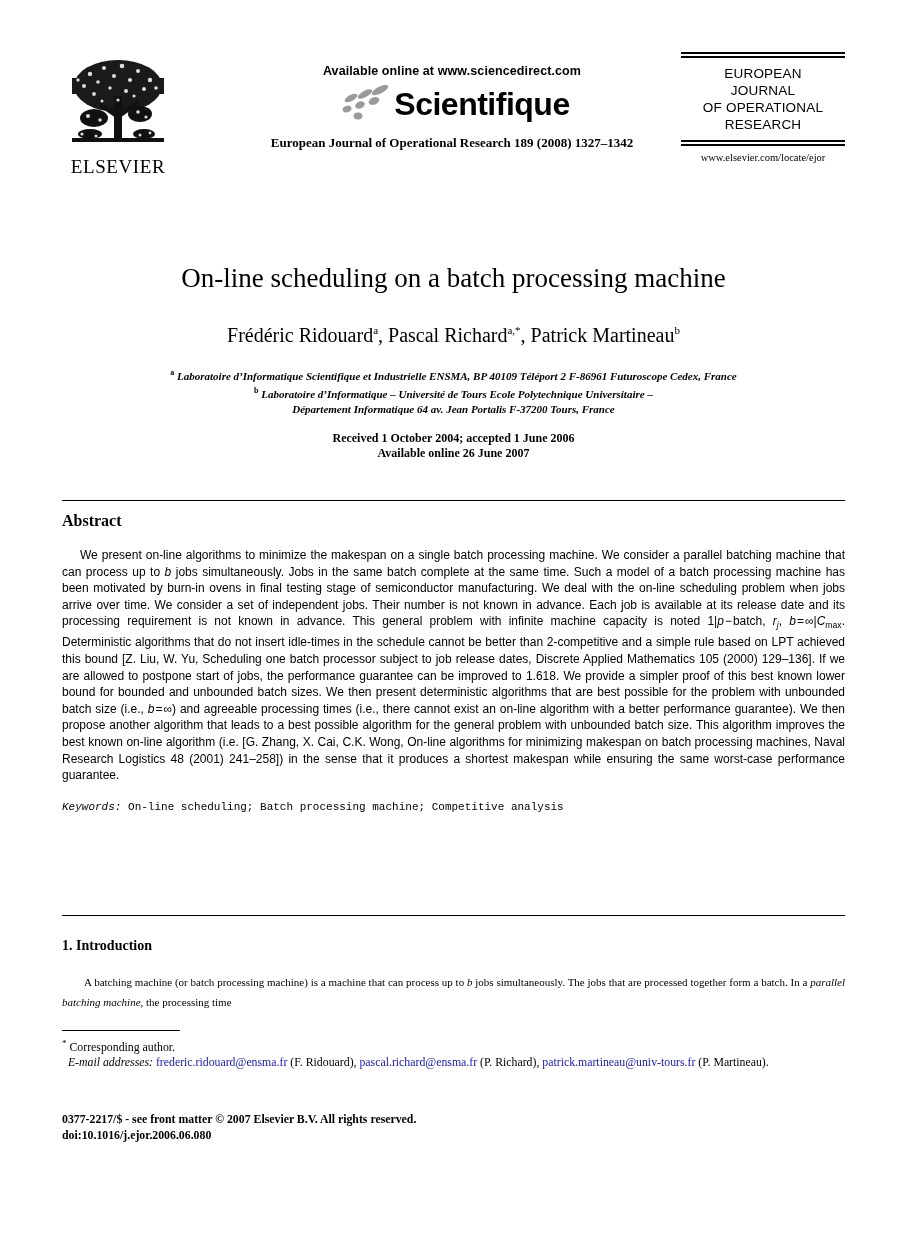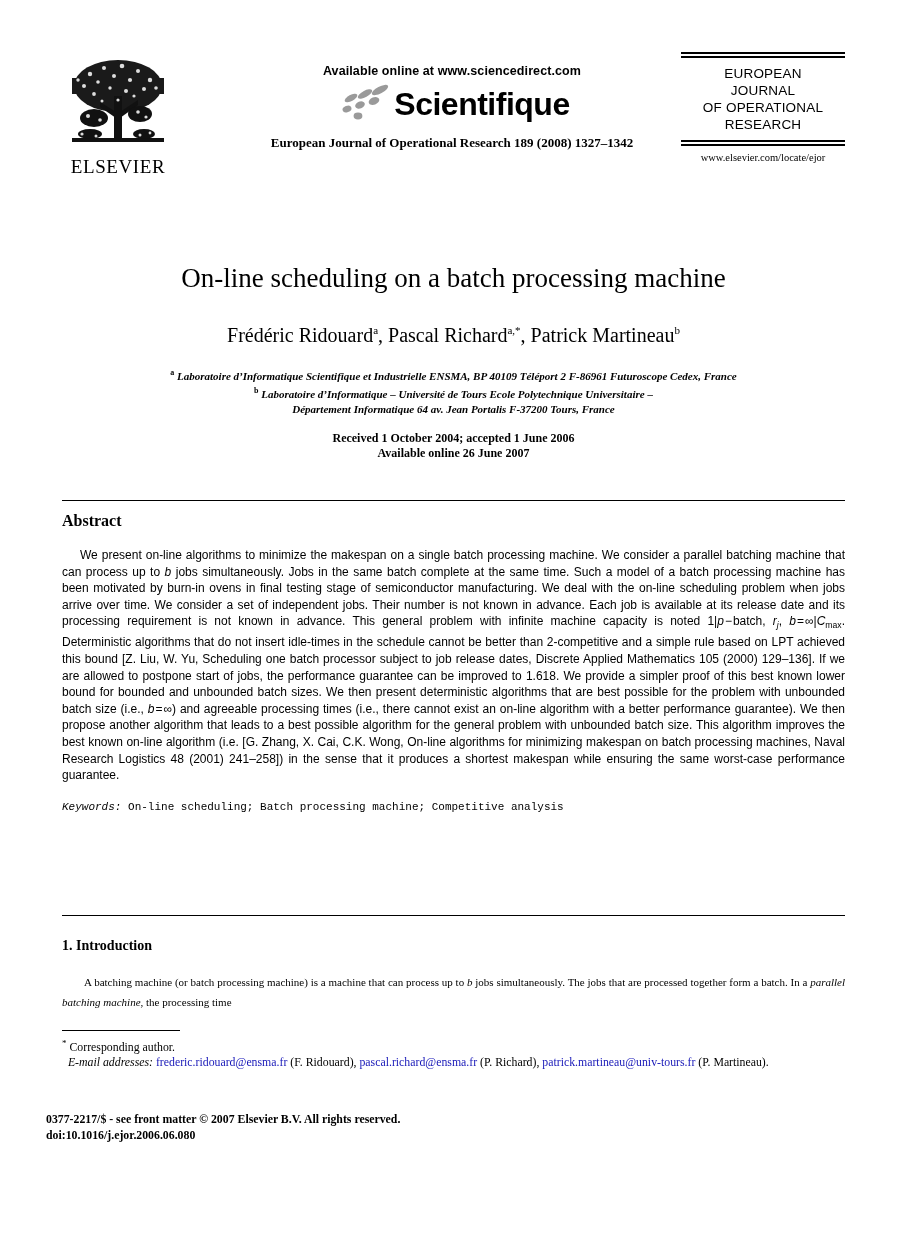--- a/index.html
+++ b/index.html
@@ -238,21 +238,21 @@
     font-size: 11.8px;
     line-height: 15px;
     text-align: justify;
   }
   .fn-line .star { vertical-align: super; font-size: 9px; padding-right:3px;}
   .fn-em { font-style: italic; }
   .mail { color: #1818b8; }
 
   .issn-wrap {
     position: absolute;
-    left: 46px;
+    left: 62px;
     top: 1112px;
     width: 783px;
   }
   .issn-line {
     font-family: "Liberation Serif", serif;
     font-size: 11.8px;
     font-weight: bold;
     line-height: 15.5px;
   }
   .doi-line {

